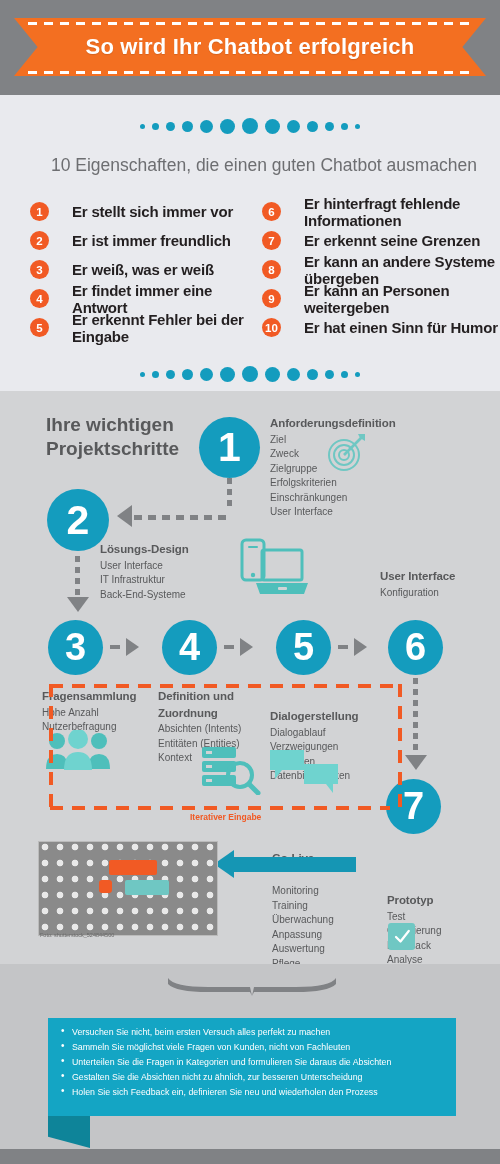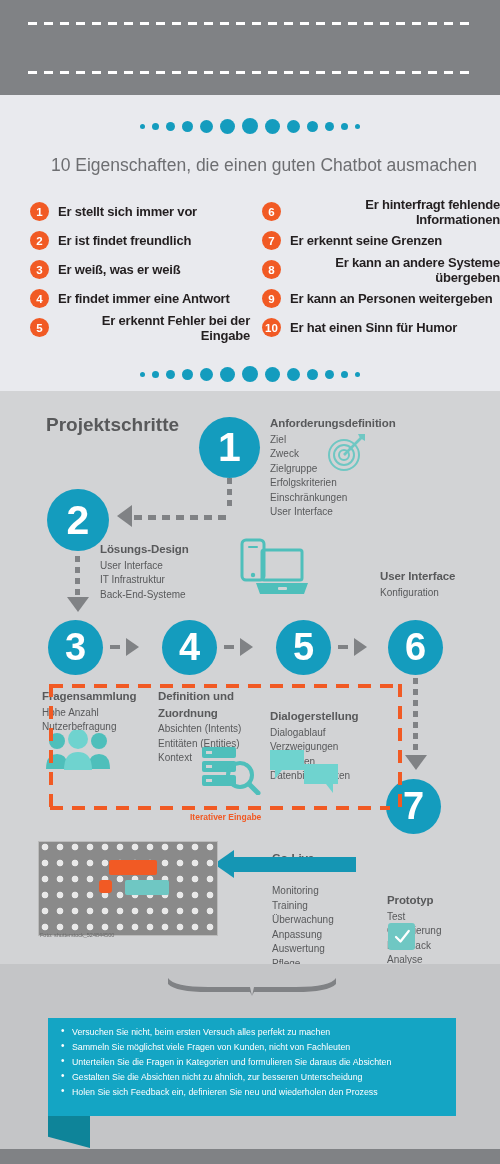--- a/index.html
+++ b/index.html
@@ -41,21 +41,21 @@
   }
   .prop-cols{ position:absolute; left:0; top:102px; width:500px; display:flex; }
   .prop-col{ width:250px; padding-left:30px; }
   .prop-col.right{ padding-left:12px; }
   .prop-item{ display:flex; align-items:center; height:29px; }
   .prop-num{
     width:19px; height:19px; border-radius:50%; background:#F15A24;
     color:#fff; font-size:11.5px; font-weight:700;
     display:flex; align-items:center; justify-content:center; flex:0 0 auto;
   }
-  .prop-txt{ margin-left:9px; font-size:13px; font-weight:700; color:#231F20; letter-spacing:-.2px;text-align:right; }
+  .prop-txt{ margin-left:23px; font-size:15px; font-weight:700; color:#231F20; letter-spacing:-.2px; }
 
   
   .sec-steps{ position:absolute; left:0; top:391px; width:500px; height:573px; background:#D2D3D5; }
   .stepHead{
     position:absolute; left:46px; top:22px; width:160px;
     font-size:19px; font-weight:700; color:#58595B; line-height:1.25;
   }
   .circ{
     position:absolute; border-radius:50%; background:#149CBE; color:#fff;
     display:flex; align-items:center; justify-content:center;
@@ -136,20 +136,23 @@
     background:#0E8499; clip-path: polygon(0 0, 100% 0, 100% 100%, 0 65%);
   }
   .footbar{ position:absolute; left:0; top:1149px; width:500px; height:15px; background:#808285; }
 </style>
 </head>
 <body>
 
 <div class="page">
 
   <div class="banner-zone">
+    <div class="ribbon-inner">
+      <div class="ribbon-title">So wird Ihr Chatbot erfolgreich</div>
+    </div>
     <div class="dash-line dash-top"></div>
     <div class="dash-line dash-bot"></div>
   </div>
 
   <div class="sec-props">
     <div class="dotrow" id="dots-top" style="top:20px">
         <span style="width: 5px; height: 5px; background: rgb(20, 156, 190);"></span>
         <span style="width: 7px; height: 7px; background: rgb(20, 156, 190);"></span>
         <span style="width: 9px; height: 9px; background: rgb(20, 156, 190);"></span>
         <span style="width: 11px; height: 11px; background: rgb(20, 156, 190);"></span>
@@ -167,21 +170,21 @@
     <div class="props-title">10 Eigenschaften, die einen guten Chatbot ausmachen</div>
 
     <div class="prop-cols">
       <div class="prop-col left">
         <div class="prop-item">
           <div class="prop-num">1</div>
           <div class="prop-txt">Er stellt sich immer vor</div>
         </div>
         <div class="prop-item">
           <div class="prop-num">2</div>
-          <div class="prop-txt">Er ist findet freundlich</div>
+          <div class="prop-txt">Er ist immer freundlich</div>
         </div>
         <div class="prop-item">
           <div class="prop-num">3</div>
           <div class="prop-txt">Er weiß, was er weiß</div>
         </div>
         <div class="prop-item">
           <div class="prop-num">4</div>
           <div class="prop-txt">Er findet immer eine Antwort</div>
         </div>
         <div class="prop-item">
@@ -226,20 +229,21 @@
         <span style="width: 13px; height: 13px; background: rgb(20, 156, 190);"></span>
         <span style="width: 11px; height: 11px; background: rgb(20, 156, 190);"></span>
         <span style="width: 9px; height: 9px; background: rgb(20, 156, 190);"></span>
         <span style="width: 7px; height: 7px; background: rgb(20, 156, 190);"></span>
         <span style="width: 5px; height: 5px; background: rgb(20, 156, 190);"></span>
       </div>
   </div>
 
   <div class="sec-steps">
     <div class="stepHead">
+      <div>Ihre wichtigen</div>
       <div>Projektschritte</div>
     </div>
   </div>
 
   <div class="circ c1">1</div>
   <div class="circ c2">2</div>
   <div class="circ c3">3</div>
   <div class="circ c4">4</div>
   <div class="circ c5">5</div>
   <div class="circ c6">6</div>

